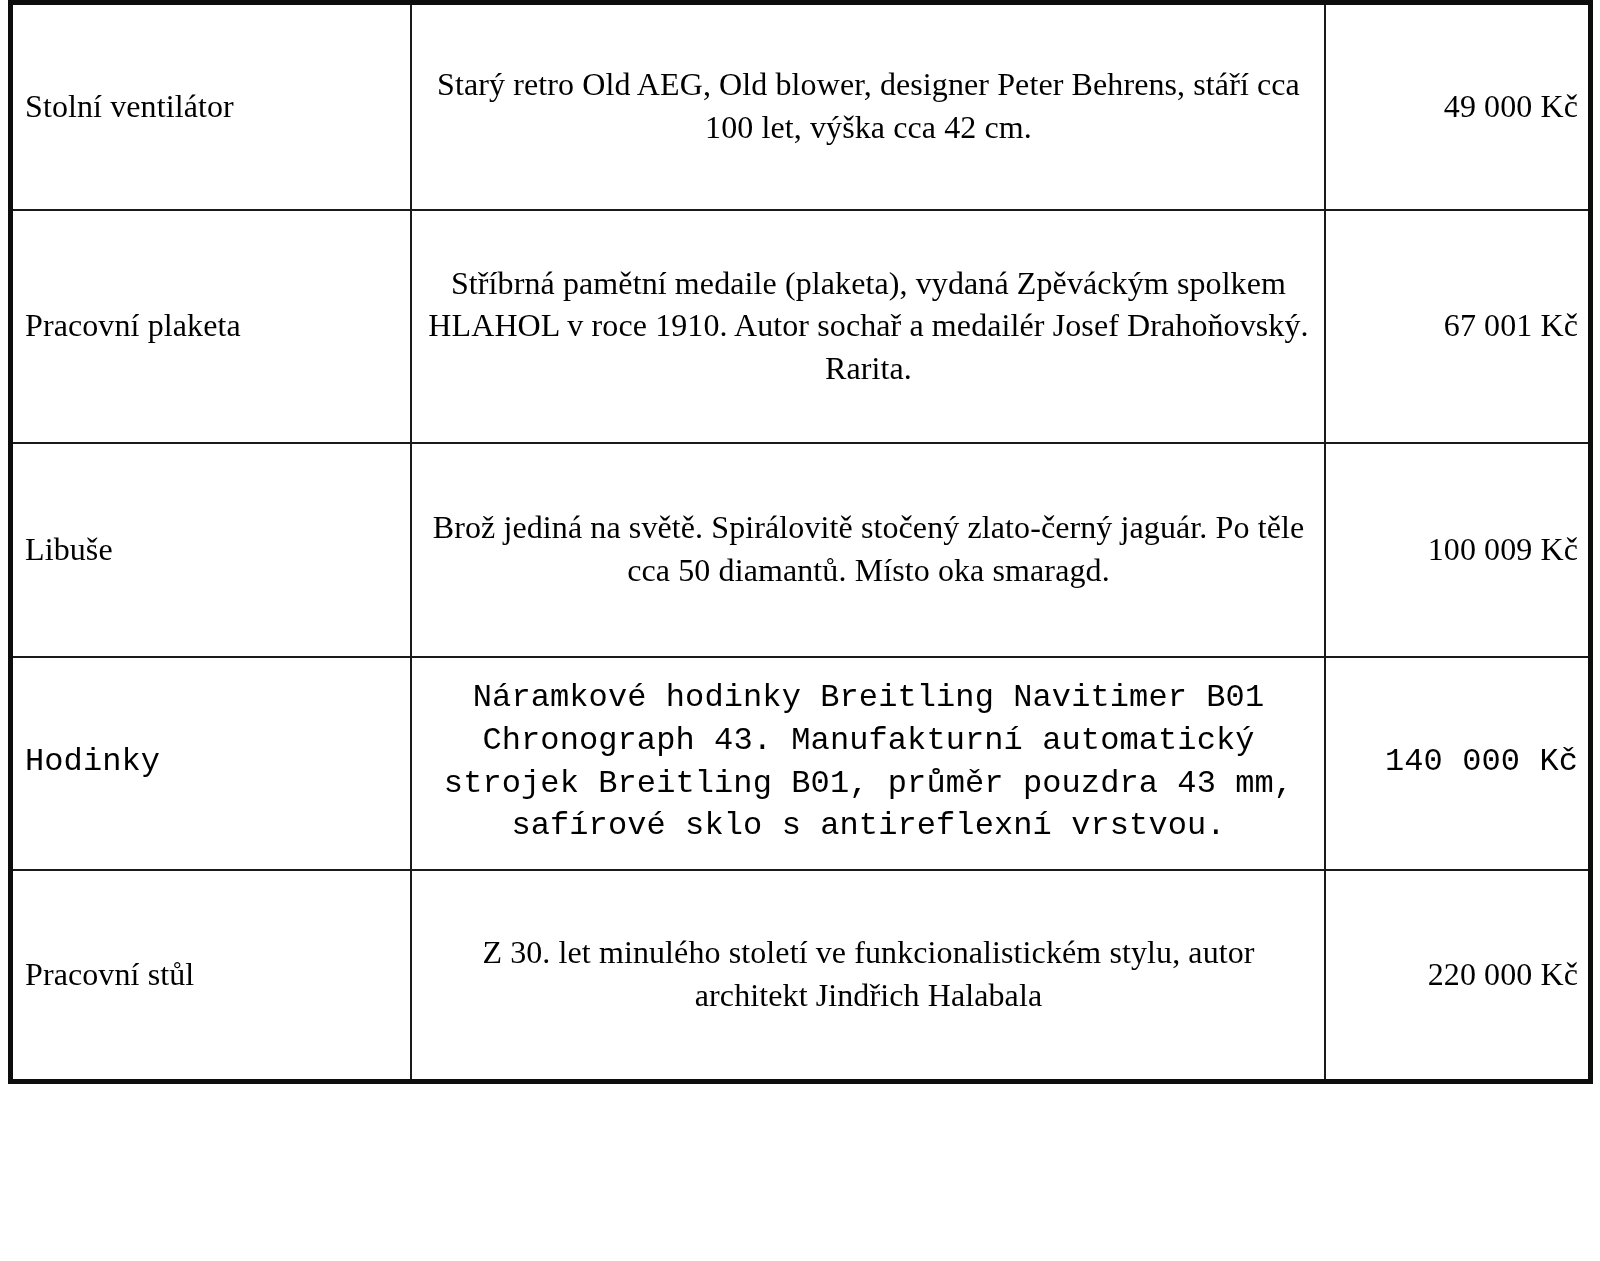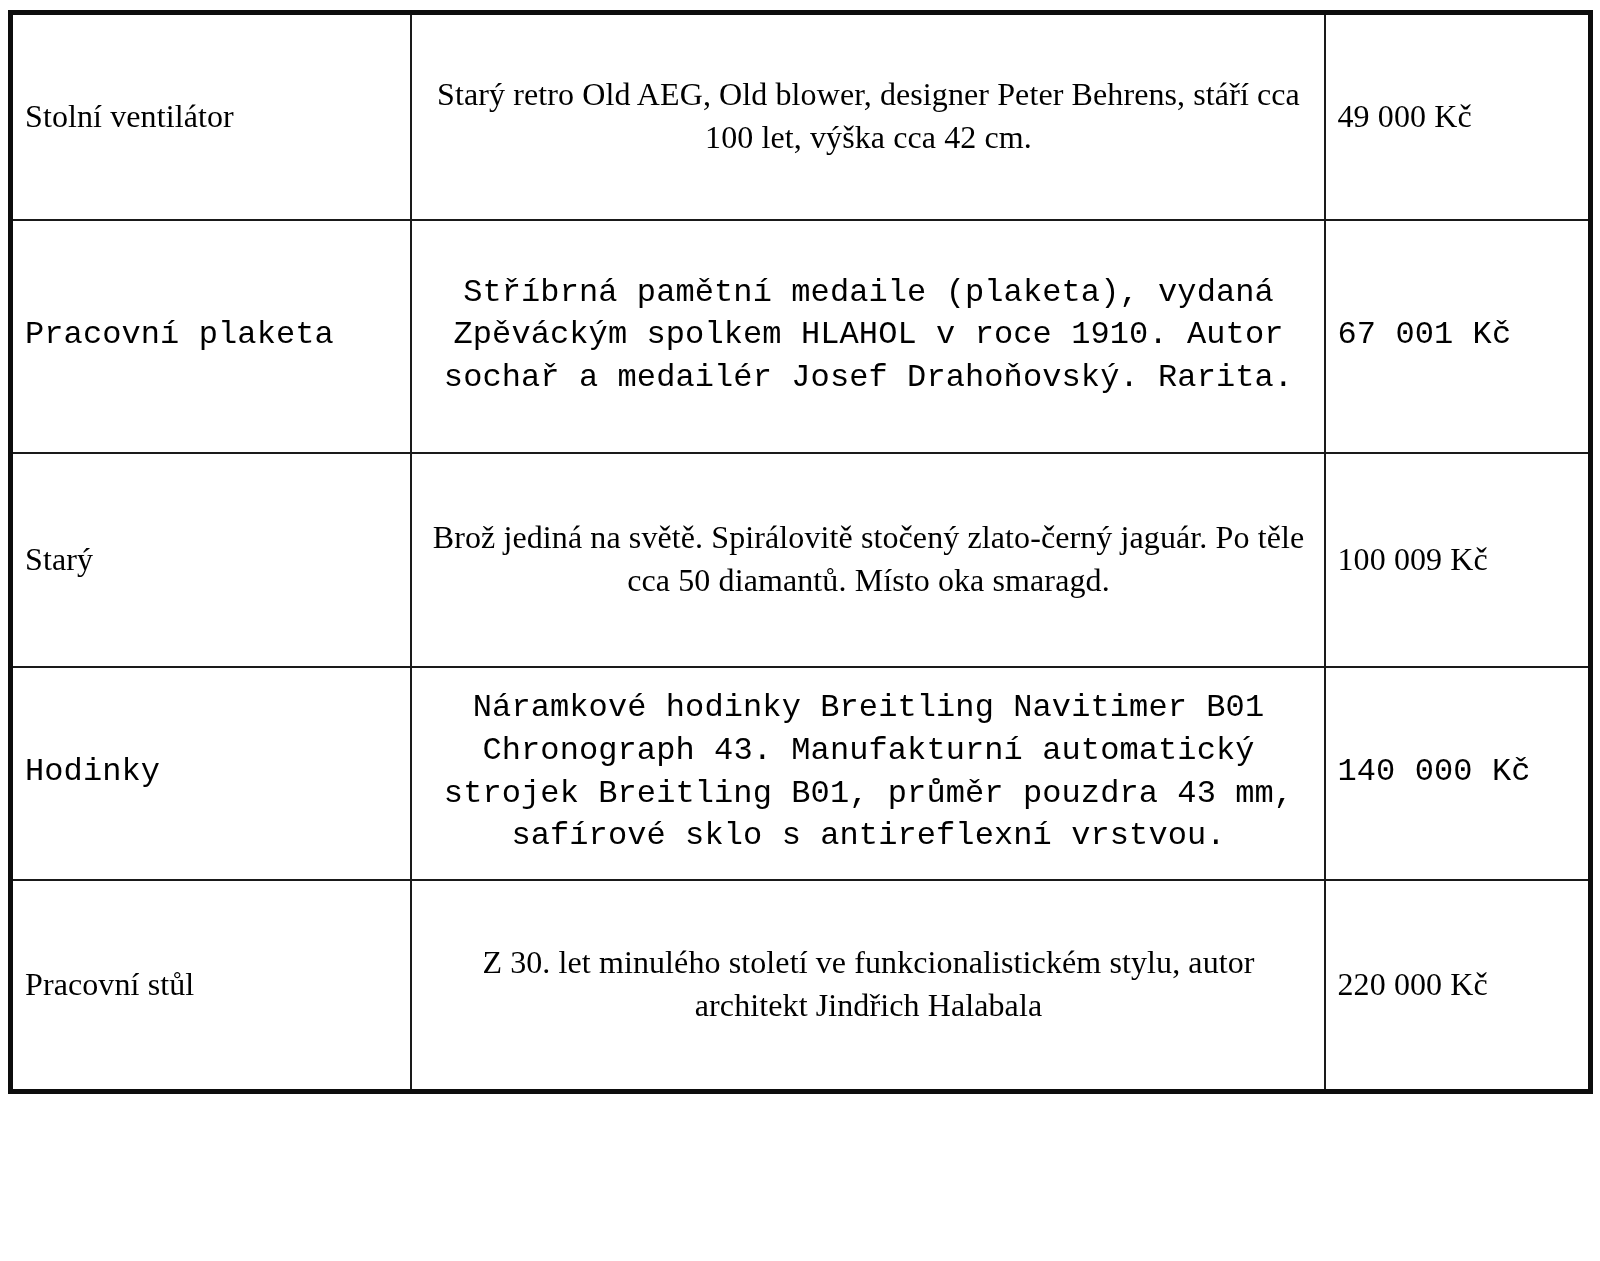--- a/index.html
+++ b/index.html
@@ -14,21 +14,21 @@
     font-family: "Liberation Serif", "DejaVu Serif", serif;
     color: #000000;
     overflow: hidden;
   }
 
   .page {
     position: relative;
     width: 1600px;
     height: 1261px;
     box-sizing: border-box;
-    padding: 10px 12px 14px 8px;
+    padding: 0 12px 14px 8px;
   }
 
   table.items-table {
     width: 1580px;
     border-collapse: collapse;
     table-layout: fixed;
     border: 5px solid #0d0d0d;
     background: #ffffff;
   }
 
@@ -52,31 +52,31 @@
     padding-left: 14px;
   }
 
   td.cell-desc {
     text-align: center;
     padding-left: 14px;
     padding-right: 16px;
   }
 
   td.cell-price {
-    text-align: left;
+    text-align: right;
     white-space: nowrap;
     padding-left: 8px;
     padding-right: 8px;
     margin-left: 37px;
   }
 
   
   tr.row-0 td { height: 190px; }
   tr.row-1 td { height: 196px; }
-  tr.row-2 td { height: 217px; font-family: Liberation Mono, monospace; }
+  tr.row-2 td { height: 217px; }
   tr.row-3 td { height: 198px; }
   tr.row-4 td { height: 197px; font-family: Liberation Mono, monospace; }
   tr.row-5 td { height: 194px; }
 </style>
 </head>
 <body>
 
 <div class="page">
   <table class="items-table">
     <colgroup>
@@ -93,21 +93,21 @@
       </tr>
 
 
       <tr class="row-2">
         <td class="cell-name">Pracovní plaketa</td>
         <td class="cell-desc">Stříbrná pamětní medaile (plaketa), vydaná Zpěváckým spolkem HLAHOL v roce 1910. Autor sochař a medailér Josef Drahoňovský. Rarita.</td>
         <td class="cell-price">67 001 Kč</td>
       </tr>
 
       <tr class="row-3">
-        <td class="cell-name">Starý</td>
+        <td class="cell-name">Libuše</td>
         <td class="cell-desc">Brož jediná na světě. Spirálovitě stočený zlato-černý jaguár. Po těle cca 50 diamantů. Místo oka smaragd.</td>
         <td class="cell-price">100 009 Kč</td>
       </tr>
 
       <tr class="row-4">
         <td class="cell-name">Hodinky</td>
         <td class="cell-desc">Náramkové hodinky Breitling Navitimer B01 Chronograph 43. Manufakturní automatický strojek Breitling B01, průměr pouzdra 43 mm, safírové sklo s antireflexní vrstvou.</td>
         <td class="cell-price">140 000 Kč</td>
       </tr>
 

